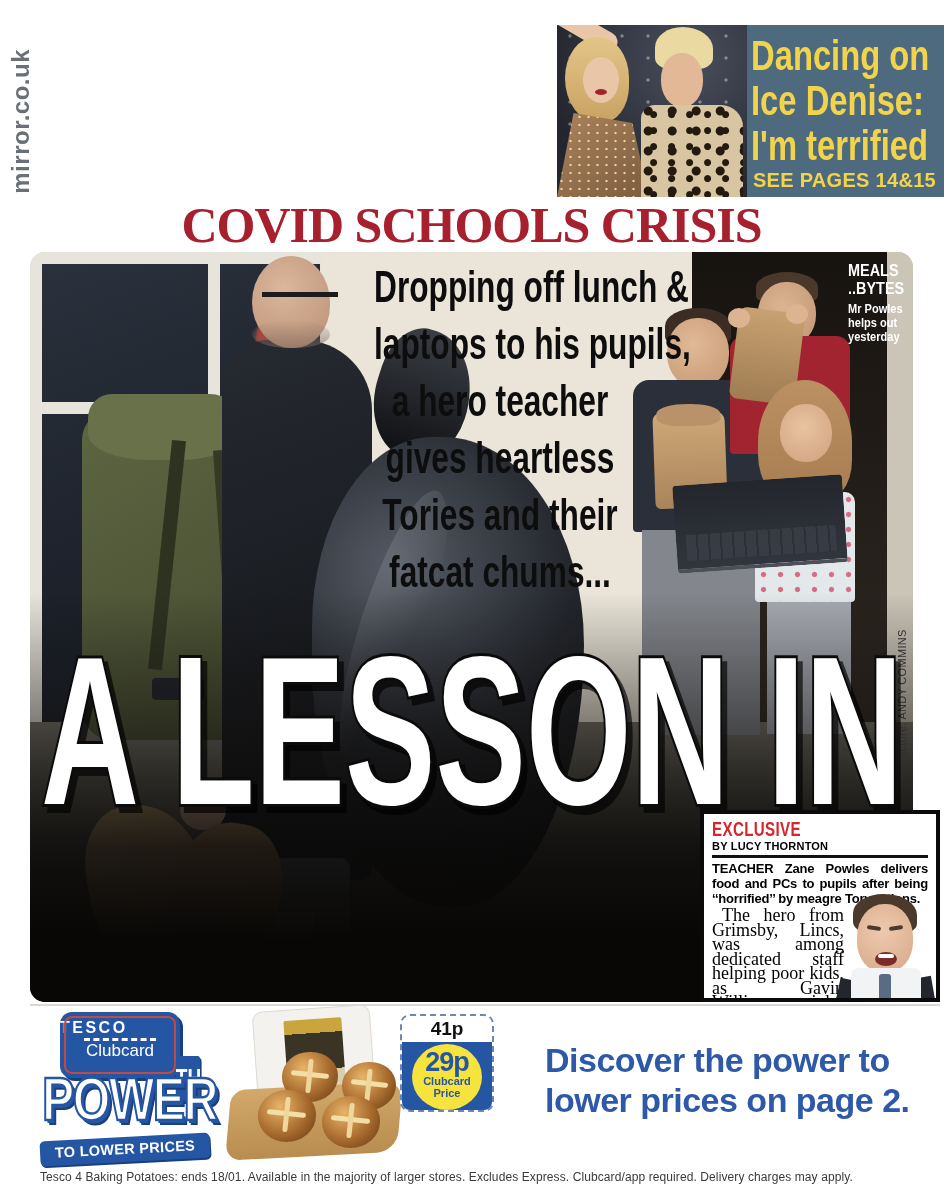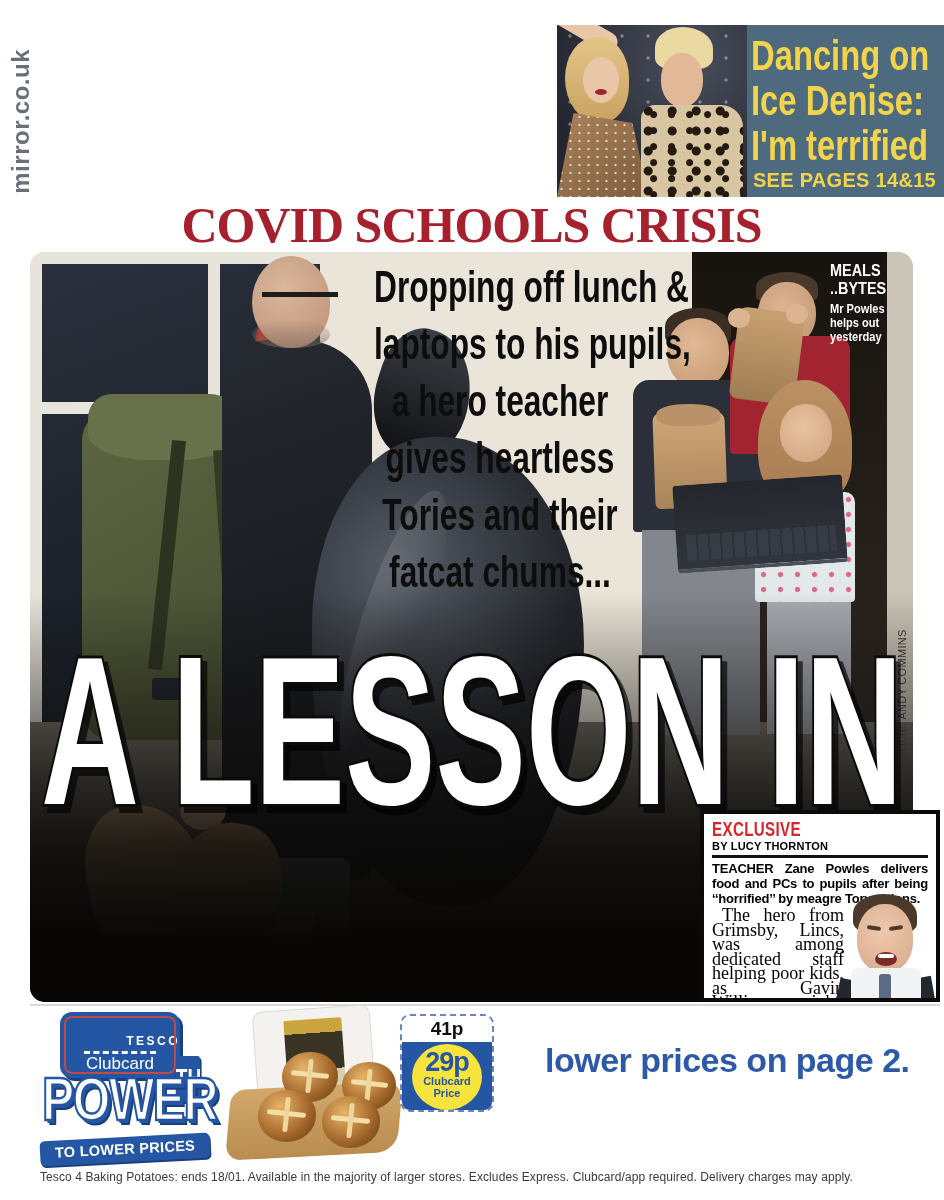--- a/index.html
+++ b/index.html
@@ -90,21 +90,21 @@
   .g-laptop { position:absolute; left:645px; top:228px; width:170px; height:88px; background:linear-gradient(#23262c,#31353d); border-radius:4px; transform:rotate(-4deg); border-bottom:4px solid #4b5058; }
   .g-laptop::after { content:""; position:absolute; left:6%; bottom:8px; width:88%; height:26px; background:repeating-linear-gradient(90deg, #3a3e46 0 10px, #2c3038 10px 12px); opacity:.8; }
   .g-legs { position:absolute; left:737px; top:350px; width:84px; height:132px; background:#a7abb2; }
 
   .photo-shade { position:absolute; left:0; top:340px; right:0; bottom:0; background:linear-gradient(rgba(15,13,11,0) 0%, rgba(15,13,11,.45) 30%, rgba(10,9,8,.88) 62%, #080706 85%); }
 
   
   .overlay-text { position:absolute; left:295px; top:6px; width:350px; text-align:center; color:#0d0d0d; font-weight:bold; font-size:44px; line-height:57px; transform:scaleX(.72); transform-origin:center top; white-space:nowrap; }
 
   
-  .caption { position:absolute; left:800px; top:10px; width:72px; color:#fff; }
+  .caption { position:absolute; left:818px; top:10px; width:72px; color:#fff; }
   .cap-t { font-size:17px; font-weight:bold; line-height:18px; transform:scaleX(.85); transform-origin:left; white-space:nowrap; }
   .cap-b { font-size:13px; font-weight:bold; line-height:14px; transform:scaleX(.85); transform-origin:left; white-space:nowrap; }
   .cap-b.first { margin-top:4px; }
   .credit { position:absolute; right:5px; top:300px; height:210px; writing-mode:vertical-rl; transform:rotate(180deg); font-size:11px; color:#2f2f2f; letter-spacing:.3px; }
 
   
   .hl1 { position:absolute; left:4px; top:366px; width:876px; height:196px; filter:drop-shadow(5px 6px 0 rgba(0,0,0,.65)); }
   .hl2 { position:absolute; left:10px; top:552px; width:656px; height:186px; filter:drop-shadow(5px 6px 0 rgba(0,0,0,.65)); }
   .hl1 svg, .hl2 svg { width:100%; height:100%; overflow:visible; }
   .hl-text { fill:#ffffff; stroke:#0b0b0b; stroke-width:6px; paint-order:stroke; font-weight:bold; font-family:"Liberation Sans","DejaVu Sans",sans-serif; }
@@ -129,21 +129,21 @@
   .gw-tie { position:absolute; left:42px; top:80px; width:12px; height:38px; background:#5a6c84; border-radius:3px; }
   .gw-suit1 { position:absolute; left:0; top:86px; width:26px; height:32px; background:#23262c; transform:rotate(12deg); }
   .gw-suit2 { position:absolute; right:-2px; top:84px; width:28px; height:34px; background:#23262c; transform:rotate(-10deg); }
 
   .divider { position:absolute; left:30px; top:1004px; width:910px; height:2px; background:#d8d8d8; }
 
   
   .tesco { position:absolute; left:40px; top:1012px; width:172px; height:150px; }
   .clubcard { position:absolute; left:20px; top:0; width:120px; height:66px; background:#2456a4; border-radius:12px; box-shadow:3px 3px 0 #1a3f7d; }
   .clubcard::before { content:""; position:absolute; inset:4px; border:2.5px solid #c04a44; border-radius:8px; }
-  .cc-tesco { margin-top:21px; text-align:right; color:#fff; font-weight:bold; font-size:12px; letter-spacing:2.5px; line-height:16px; }
+  .cc-tesco { margin-top:8px; text-align:left; color:#fff; font-weight:bold; font-size:16px; letter-spacing:2.5px; line-height:16px; }
   .cc-dashes { width:72px; margin:2px auto 1px; border-top:3px dashed #fff; }
   .cc-club { text-align:center; color:#fff; font-size:17px; line-height:18px; }
   .the-block { position:absolute; right:6px; top:44px; width:36px; height:46px; background:#2456a4; border-radius:4px; box-shadow:2px 2px 0 #1a3f7d; color:#fff; font-weight:900; font-size:28px; line-height:46px; text-align:center; transform:scaleX(.68); transform-origin:center; }
   .power { position:absolute; left:2px; top:56px; font-size:62px; font-weight:900; line-height:62px; color:#fff; letter-spacing:-2px; -webkit-text-stroke:2.5px #2456a4; text-shadow:3px 3px 0 #2456a4, 5px 5px 0 #1a3f7d; transform:scaleX(.78); transform-origin:left top; white-space:nowrap; }
   .power-banner { position:absolute; left:0; bottom:0; width:170px; height:25px; background:#2456a4; border-radius:5px; box-shadow:1px 2px 0 #1a3f7d; color:#fff; font-weight:bold; font-size:14.5px; line-height:25px; text-align:center; letter-spacing:.3px; transform:rotate(-3deg); }
 
   .pouch { position:absolute; left:255px; top:1008px; width:118px; height:100px; background:#f4f2ee; border:1px solid #ded9d0; border-radius:10px 10px 12px 12px; transform:rotate(-4deg); }
   .pouch-label { position:absolute; left:30px; top:10px; width:58px; height:70px; background:linear-gradient(#caa43c 0 20%, #3a3424 20% 72%, #d8cfae 72%); border-radius:2px; }
   .board { position:absolute; left:228px; top:1086px; width:172px; height:70px; background:linear-gradient(#d2a86b,#b98c4f); border-radius:14px 18px 20px 16px; transform:rotate(-3deg) skewX(-8deg); }
   .potato { position:absolute; border-radius:50% 48% 52% 50%; background:radial-gradient(circle at 38% 32%, #e8b468, #a66a2d 55%, #6f4218 90%); }
@@ -321,18 +321,19 @@
     <div class="pt-panel">
       <div class="pt-circle">
         <div class="pt-now">29p</div>
         <div class="pt-lbl">Clubcard</div>
         <div class="pt-lbl">Price</div>
       </div>
     </div>
   </div>
 
   <div class="discover">
+    <div>Discover the power to</div>
     <div>lower prices on page 2.</div>
   </div>
 
   <div class="terms">Tesco 4 Baking Potatoes: ends 18/01. Available in the majority of larger stores. Excludes Express. Clubcard/app required. Delivery charges may apply.</div>
 
 </div>
 
 </body></html>

